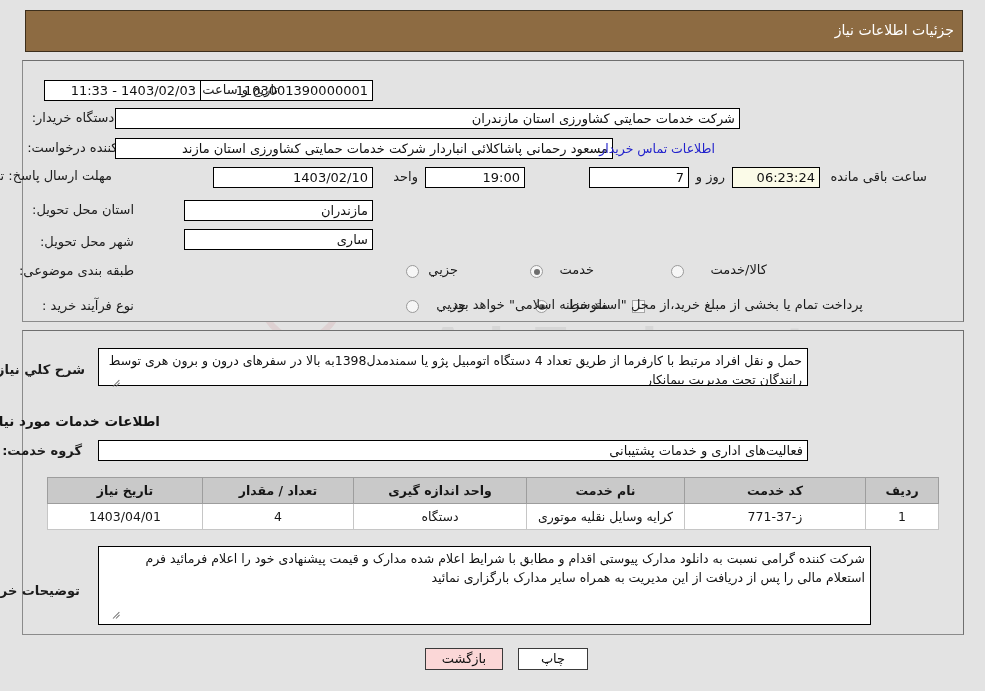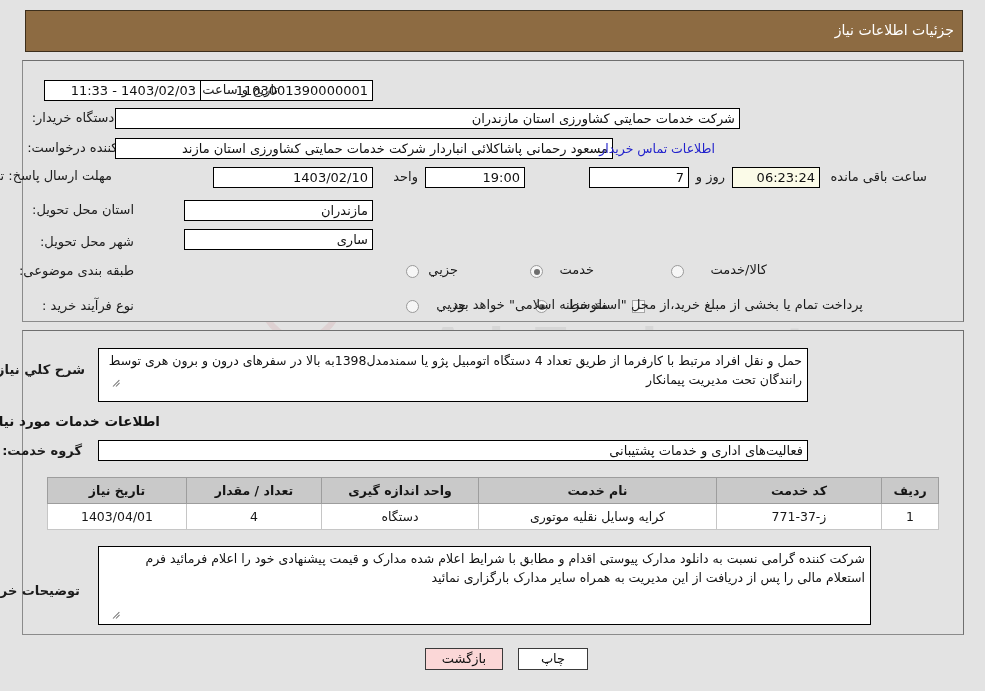--- a/index.html
+++ b/index.html
@@ -226,21 +226,21 @@
     background: #ffffff;
   }
   table.grid th {
     background: #c9c9c9;
     color: #161616;
     font-weight: bold;
     font-size: 12.5px;
     height: 25px;
     border: 1px solid #9d9d9d;
     text-align: center;
-    padding: 0 8px;
+    padding: 0 16px;
   }
   table.grid td {
     background: #ffffff;
     color: #161616;
     height: 25px;
     border: 1px solid #c6c6c6;
     text-align: center;
     padding: 0 4px;
   }
 
@@ -324,21 +324,21 @@
   <div class="radio" style="right:566px; top:300px;"></div>
   <div class="radio-lbl" style="right:519px; top:297px;">جزیي</div>
   <div class="radio on" style="right:437px; top:300px;"></div>
   <div class="radio-lbl" style="right:377px; top:297px;">متوسط</div>
   <div class="chk" style="right:340px; top:300px;"></div>
   <div class="radio-lbl" style="right:122px; top:297px;">پرداخت تمام یا بخشی از مبلغ خرید،از محل "اسناد خزانه اسلامی" خواهد بود.</div>
 
   <div class="panel" id="panel-bottom"></div>
 
   <div class="lbl lbl-b" style="right:900px; top:362px;">شرح کلي نیاز:</div>
-  <div class="txtarea" style="right:177px; top:348px; width:710px; height:54px;">حمل و نقل افراد مرتبط با کارفرما از طریق تعداد 4 دستگاه اتومبیل پژو یا سمندمدل1398به بالا در سفرهای درون و برون هری توسط رانندگان تحت مدیریت پیمانکار</div>
+  <div class="txtarea" style="right:177px; top:348px; width:710px; height:38px;">حمل و نقل افراد مرتبط با کارفرما از طریق تعداد 4 دستگاه اتومبیل پژو یا سمندمدل1398به بالا در سفرهای درون و برون هری توسط رانندگان تحت مدیریت پیمانکار</div>
   <div class="resizer" style="right:862px; top:378px;"></div>
 
   <div class="section-head" style="right:825px; top:413px;">اطلاعات خدمات مورد نیاز</div>
 
   <div class="lbl lbl-b" style="right:903px; top:443px;margin-left:28px;">گروه خدمت:</div>
   <div class="fld rt" style="right:177px; top:440px; width:710px;">فعالیت‌های اداری و خدمات پشتیبانی</div>
 
   <div class="tbl-wrap">
     <table class="grid">
       <thead>

